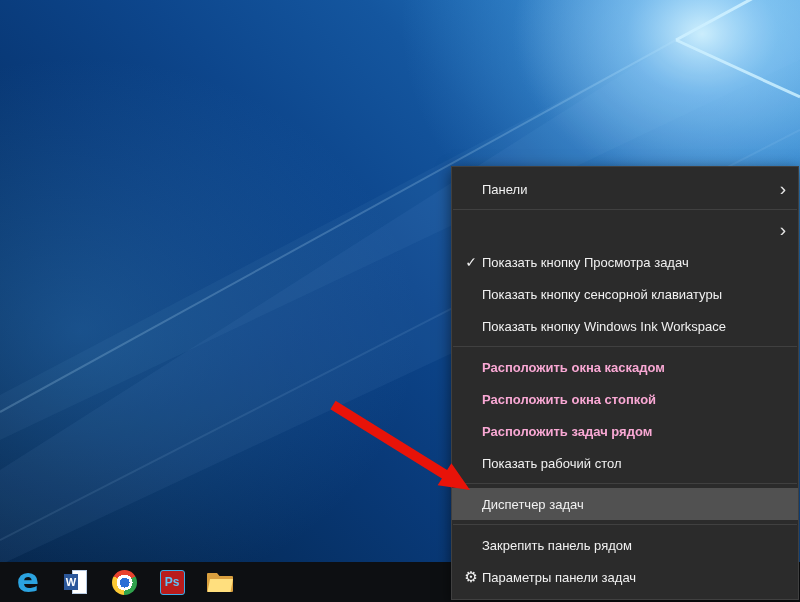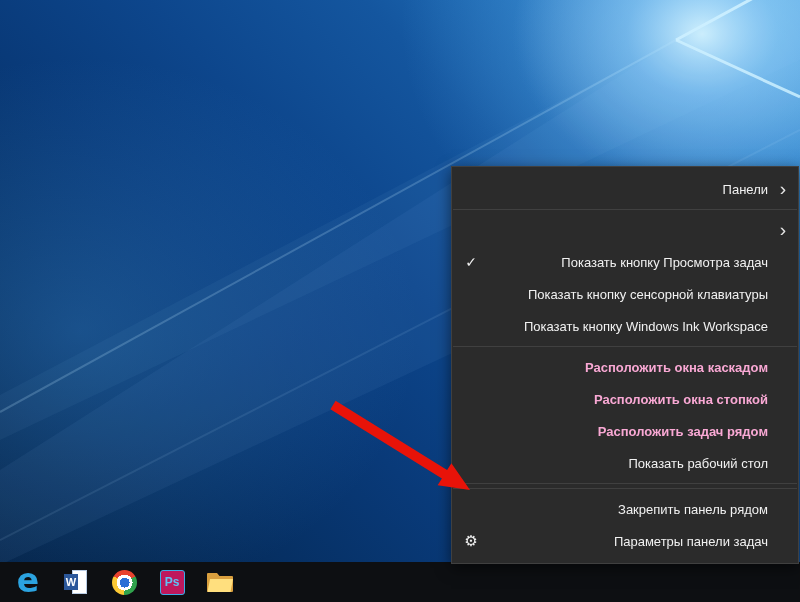--- a/index.html
+++ b/index.html
@@ -25,21 +25,21 @@
     padding:6px 0;color:#f1f1f1;font-size:13px;
   }
   .menu-item{
     height:32px;display:flex;align-items:center;
     padding:0 30px 0 8px;position:relative;cursor:default;white-space:nowrap;
   }
   .menu-item .glyph{
     width:22px;flex:0 0 22px;text-align:center;font-size:14px;color:#f1f1f1;
   }
   .menu-item .glyph.gear{font-size:15px;}
-  .menu-item .label{flex:1;overflow:hidden;text-align:right;}
+  .menu-item .label{flex:1;overflow:hidden;}
   .menu-item .arrow{
     position:absolute;right:12px;top:50%;transform:translateY(-54%);
     font-size:19px;color:#e6e6e6;line-height:1;
   }
   .menu-item.highlighted{background:#515151;}
   .menu-item.disabled .label{color:#f9a8d4;font-weight:bold;}
   .menu-sep{height:1px;background:#404040;margin:4px 1px;}
   
   .taskbar{
     position:absolute;left:0;right:0;bottom:0;height:40px;z-index:20;
@@ -53,21 +53,21 @@
     font-size:33px;font-weight:bold;color:#2ba3e0;line-height:1;margin-top:-4px;
     font-family:"DejaVu Sans",sans-serif;
   }
   .chrome-icon{
     width:25px;height:25px;border-radius:50%;
     background:
       radial-gradient(circle,#2a6fd6 0 5px,#ffffff 5px 8px,rgba(0,0,0,0) 8px),
       conic-gradient(from 60deg,#30a24c 0 120deg,#fcc934 120deg 240deg,#e8432f 240deg 360deg);
   }
   .ps-icon{
-    width:25px;height:25px;background:#be185d;border:1px solid #3babe8;border-radius:3px;
+    width:25px;height:25px;background:#b91c1c;border:1px solid #3babe8;border-radius:3px;
     color:#61c1f4;font-weight:bold;font-size:12px;
     display:flex;align-items:center;justify-content:center;box-sizing:border-box;
   }
   
   .annotation{position:absolute;inset:0;z-index:50;pointer-events:none;}
 </style>
 </head>
 <body>
 
 <div class="desktop">
@@ -161,20 +161,24 @@
     <span class="label">Расположить задач рядом</span>
   </div>
 
   <div class="menu-item">
     <span class="glyph"></span>
     <span class="label">Показать рабочий стол</span>
   </div>
 
   <div class="menu-sep"></div>
 
+  <div class="menu-item highlighted">
+    <span class="glyph"></span>
+    <span class="label">Диспетчер задач</span>
+  </div>
 
   <div class="menu-sep"></div>
 
   <div class="menu-item">
     <span class="glyph"></span>
     <span class="label">Закрепить панель рядом</span>
   </div>
 
   <div class="menu-item">
     <span class="glyph gear">⚙</span>

